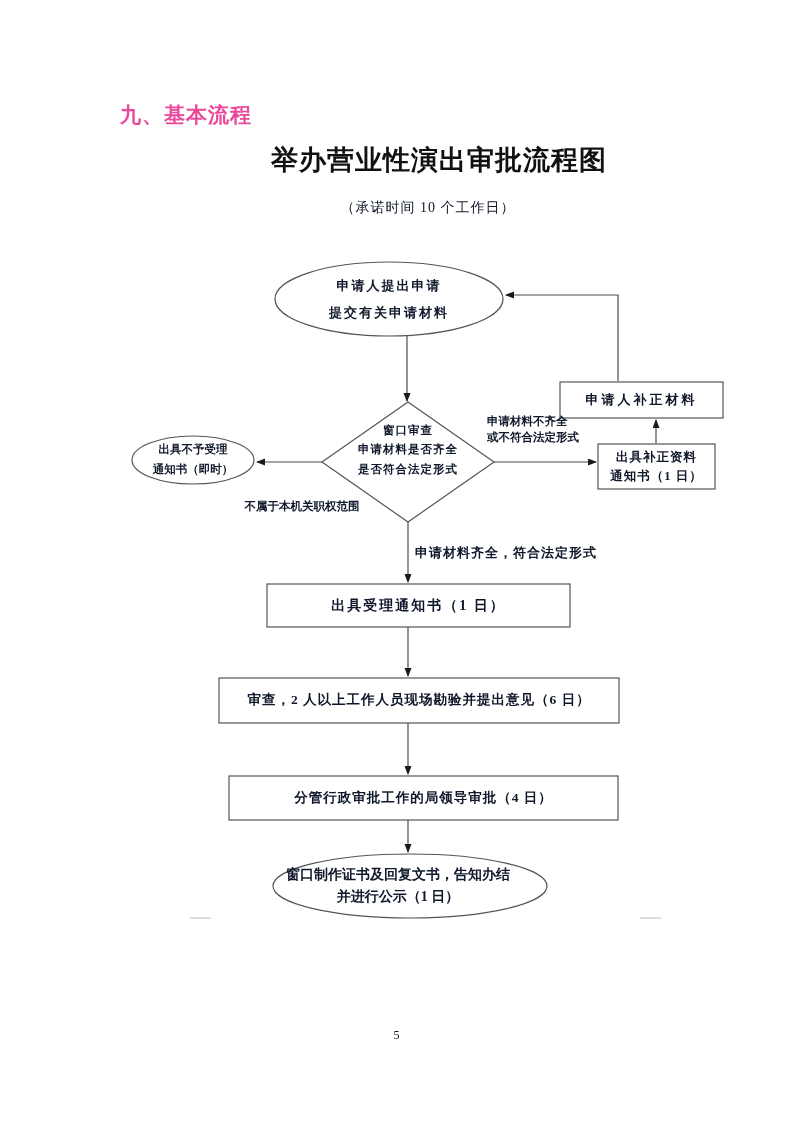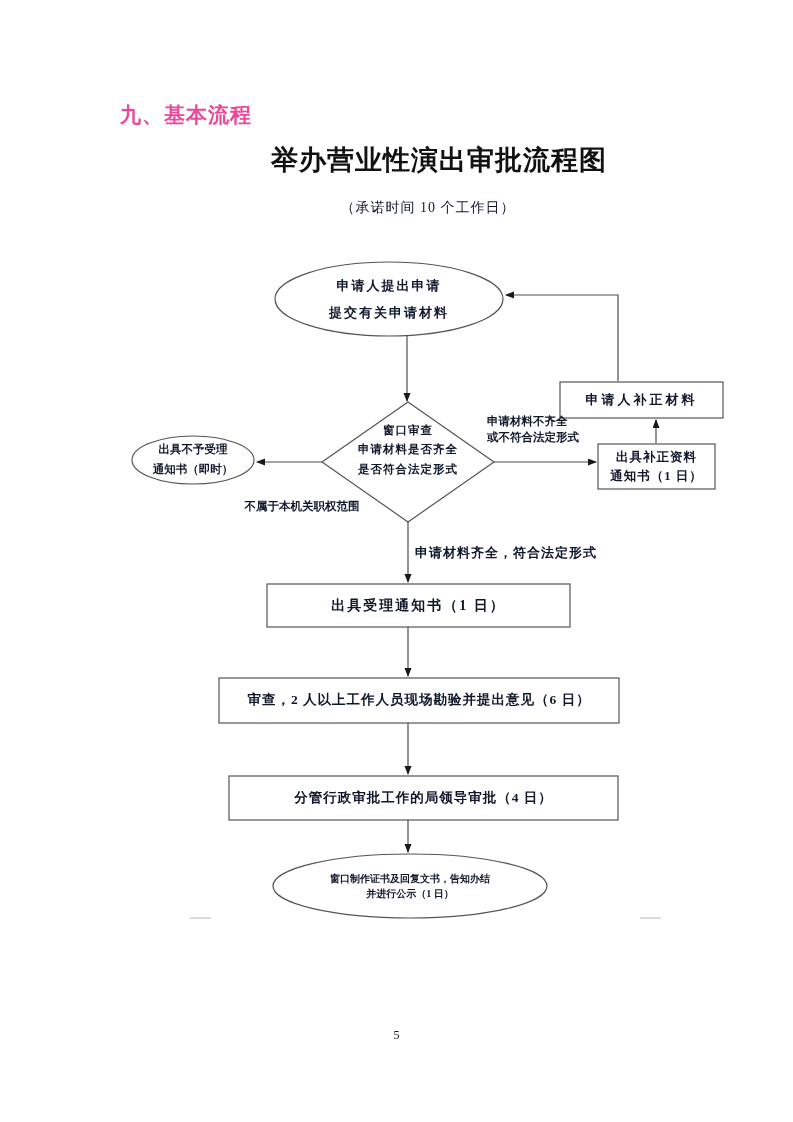--- a/index.html
+++ b/index.html
@@ -67,21 +67,21 @@
   .lbl-no-permit { left: 238px; top: 409px; width: 114px; font-size: 12px; line-height: 1.4; text-align: center; }
   .lbl-not-authority { left: 234px; top: 487px; width: 136px; font-size: 11.5px; text-align: center; margin-top: 11px; }
   .lbl-reject  { left: 132px; top: 437px; width: 122px; height: 46px; font-size: 11.5px; line-height: 1.7; }
   .lbl-incomplete { left: 487px; top: 414px; width: 112px; font-size: 11.5px; line-height: 1.35; text-align: left; }
   .lbl-supplement { left: 560px; top: 382px; width: 163px; height: 36px; font-size: 13px; letter-spacing: 3px; }
   .lbl-supp-notice { left: 598px; top: 444px; width: 117px; height: 45px; font-size: 12.5px; line-height: 1.5; letter-spacing: 1px; }
   .lbl-complete { left: 415px; top: 543px; width: 220px; font-size: 13px; letter-spacing: 1px; text-align: left; }
   .lbl-accept  { left: 267px; top: 584px; width: 303px; height: 43px; font-size: 14px; letter-spacing: 2px; }
   .lbl-review  { left: 219px; top: 678px; width: 400px; height: 45px; font-size: 13.5px; letter-spacing: 1px; }
   .lbl-leader  { left: 229px; top: 776px; width: 389px; height: 44px; font-size: 13.5px; letter-spacing: 1px; }
-  .lbl-end     { left: 273px; top: 854px; width: 274px; height: 64px; font-size: 10px; line-height: 1.55; }
+  .lbl-end     { left: 261px; top: 854px; width: 274px; height: 64px; font-size: 14px; line-height: 1.55; }
   .page-number {
     position: absolute;
     left: 0; width: 100%;
     top: 1028px;
     text-align: center;
     font-size: 12px;
     color: #111;
   }
 </style>
 </head>

